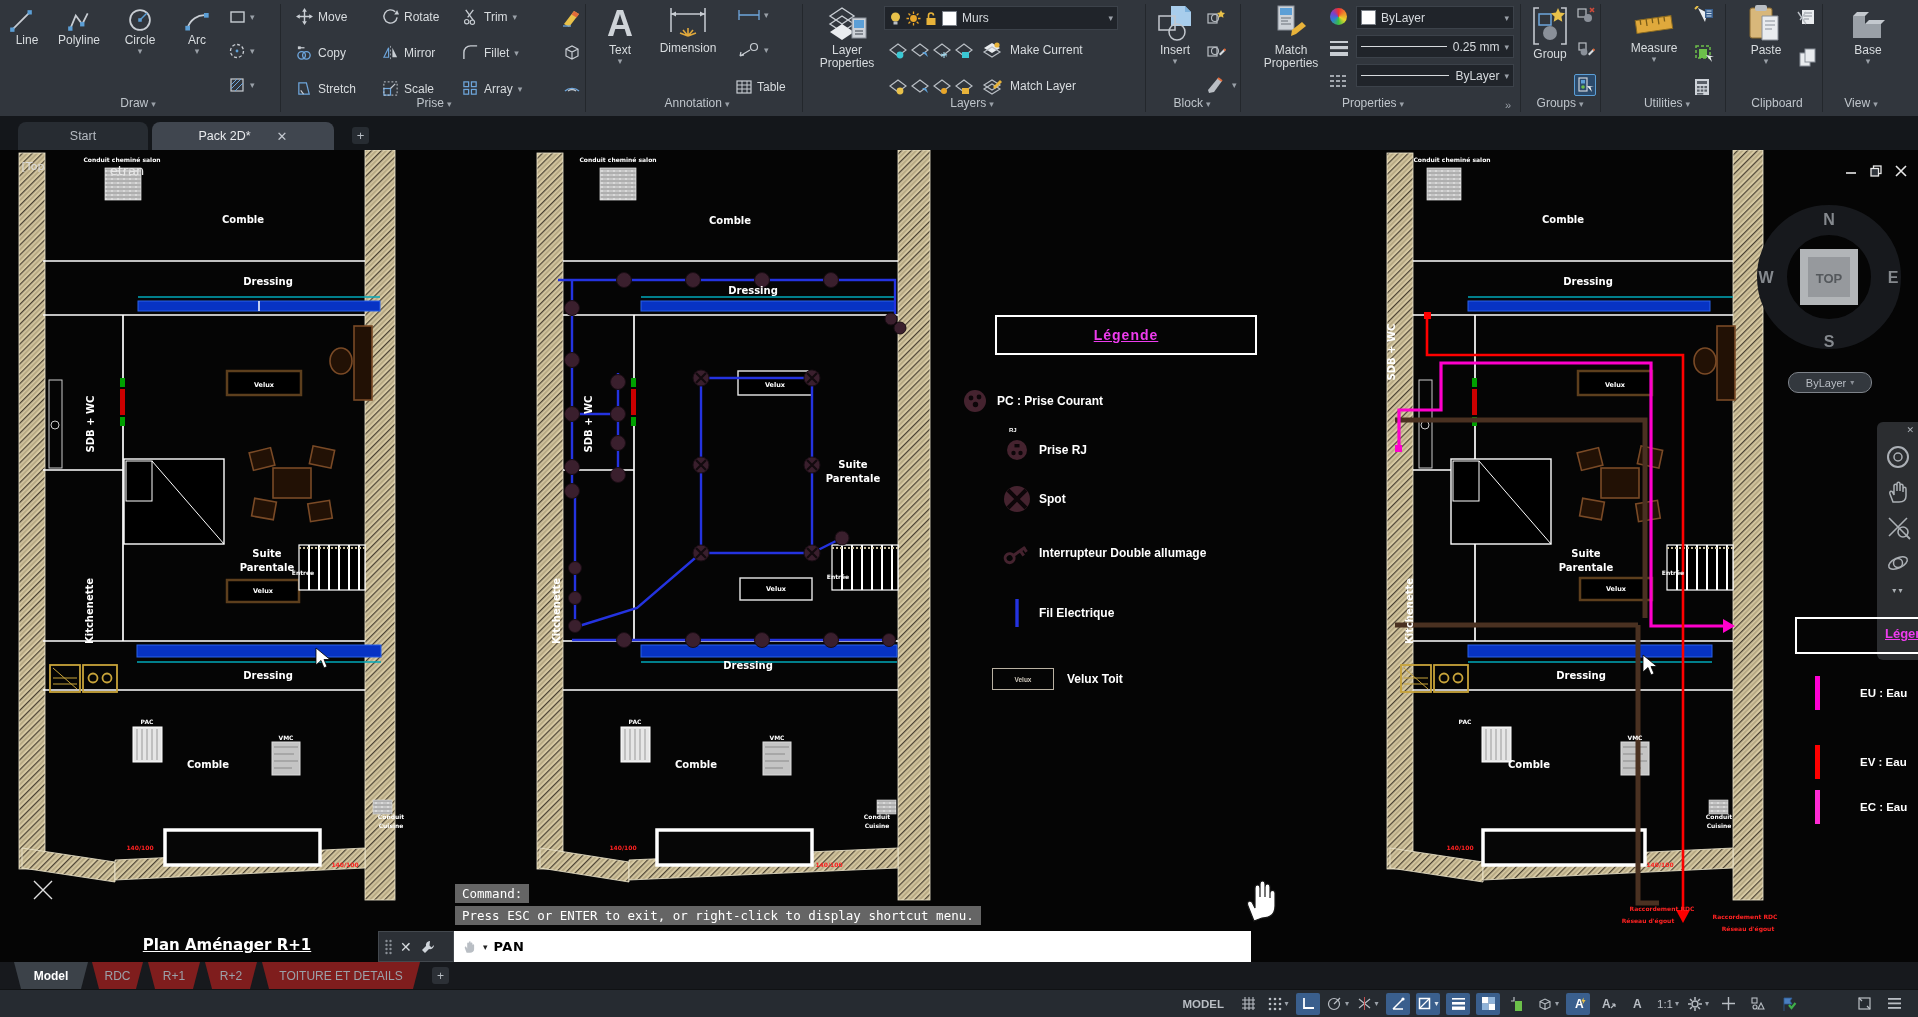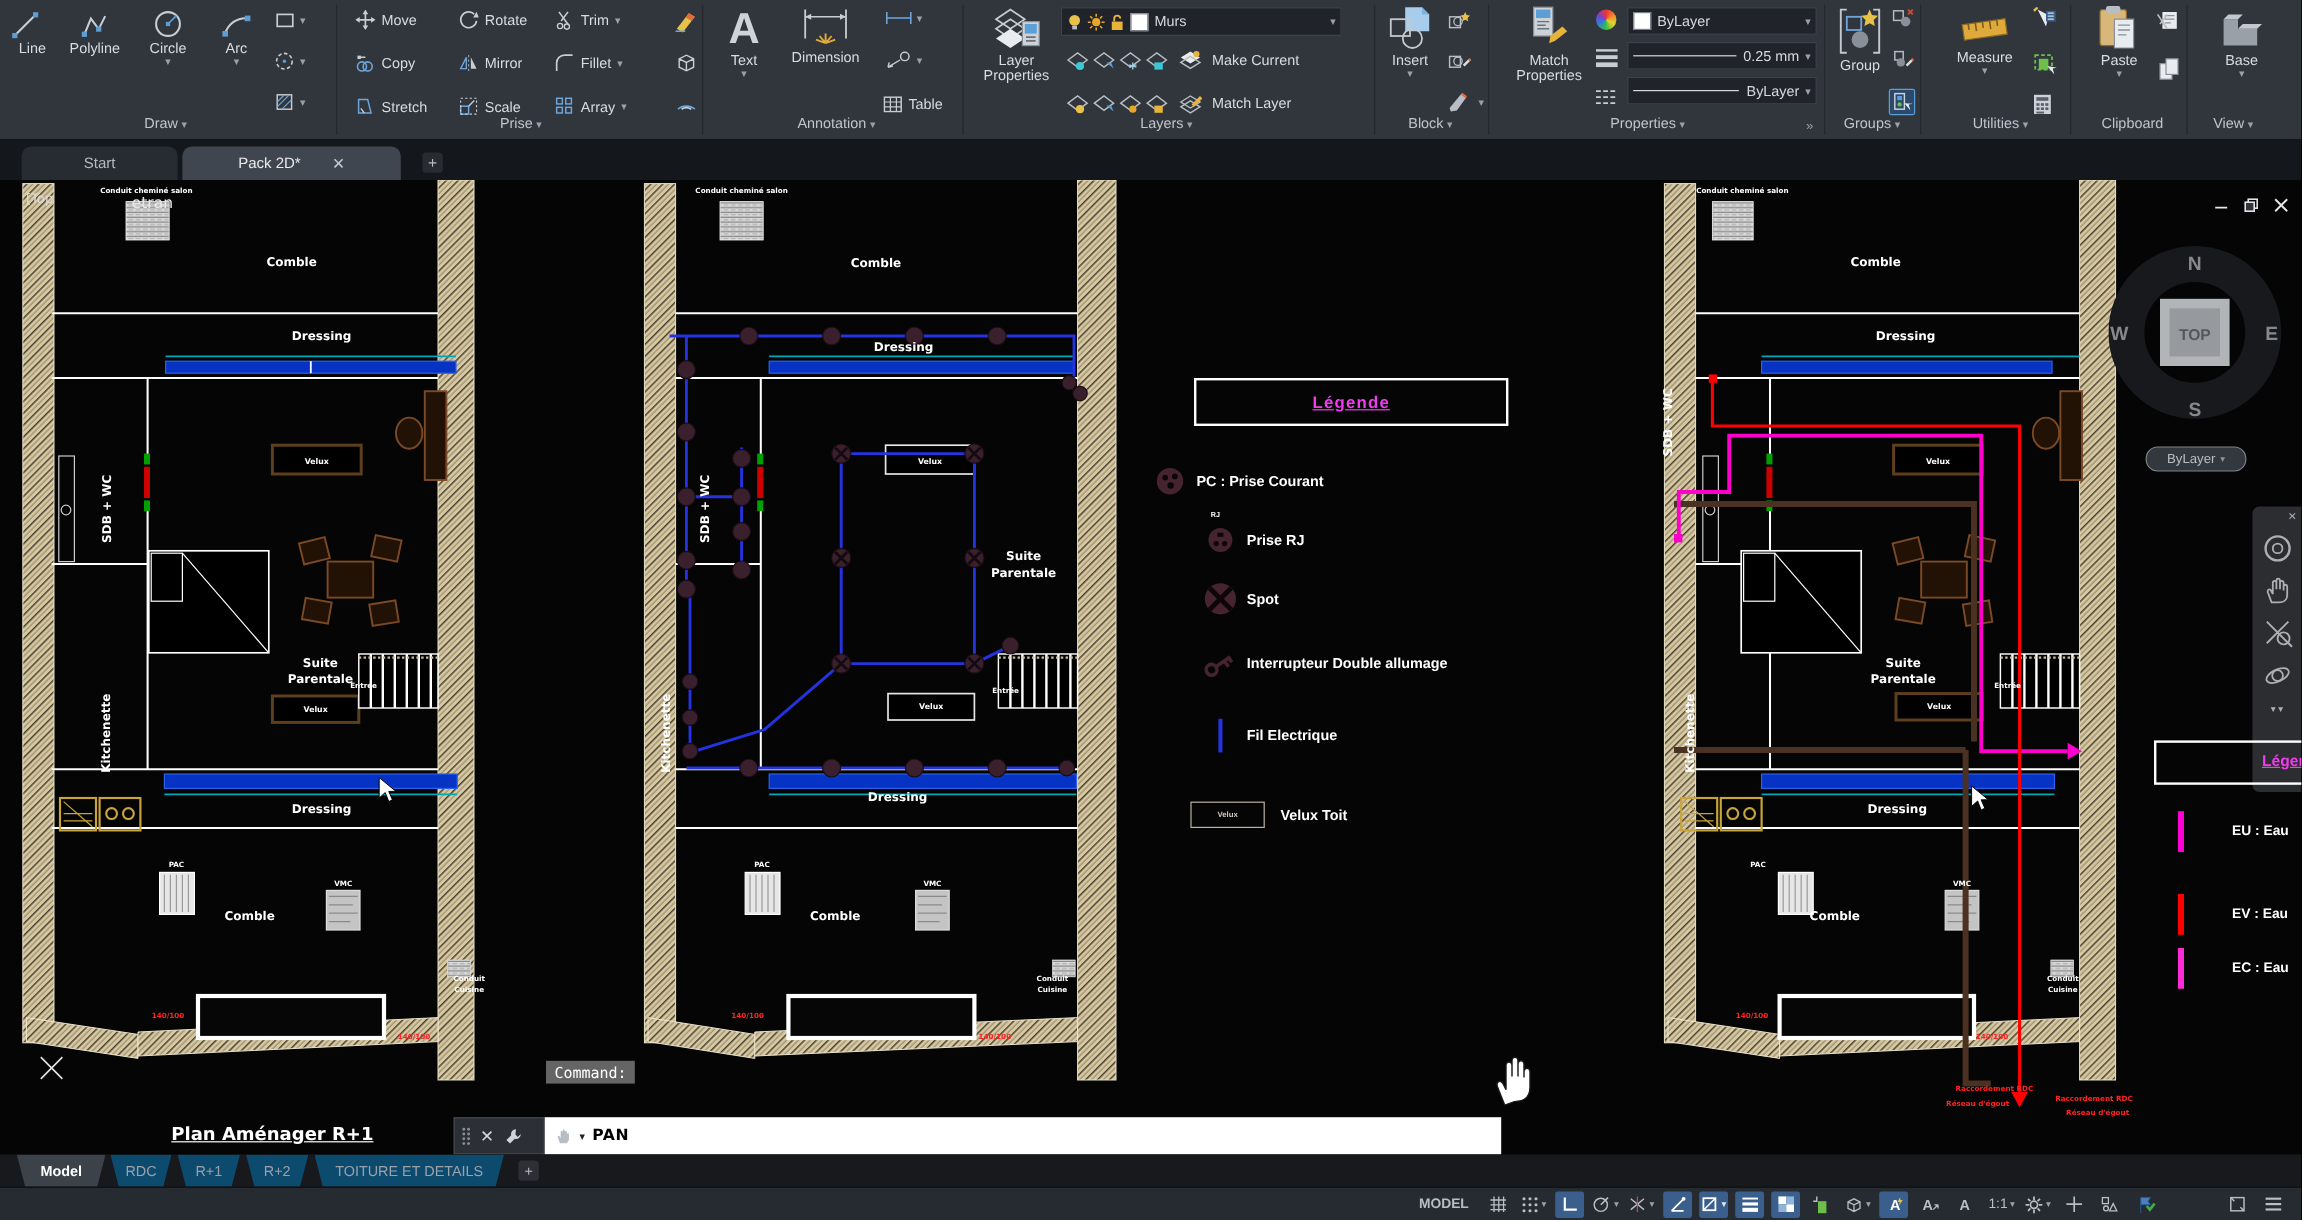--- a/index.html
+++ b/index.html
@@ -71,21 +71,21 @@
   .cmdbar{position:absolute;left:378px;top:931px;height:31px;display:flex;}
   .cmdgrip{width:76px;background:#2c3036;border:1px solid #43484e;display:flex;align-items:center;gap:8px;
            padding:0 6px;box-sizing:border-box;}
   .cmdgrip .x{color:#d6dade;font-size:14px;}
   .cmdfield{width:797px;background:#fff;display:flex;align-items:center;gap:6px;padding:0 8px;box-sizing:border-box;}
   .cmdfield .car{font-size:9px;color:#222;}
   .cmdfield .cmdtext{color:#000;font-weight:bold;font-size:13px;font-family:"DejaVu Sans",sans-serif;letter-spacing:.5px;}
   
   .ltabs{position:absolute;left:0;top:962px;width:1918px;height:27px;background:#17191d;}
   .ltab{position:absolute;top:0;height:27px;display:flex;align-items:center;justify-content:center;
-        font-size:12px;color:#9ba1a9;clip-path:polygon(0 0,100% 0,calc(100% - 7px) 100%,7px 100%);background:#0c4a6e;}
+        font-size:12px;color:#9ba1a9;clip-path:polygon(0 0,100% 0,calc(100% - 7px) 100%,7px 100%);background:#7f1d1d;}
   .ltab.active{background:#3c4249;color:#fff;font-weight:bold;}
   .ltab-plus{position:absolute;top:5px;width:17px;height:17px;background:#2c3036;border-radius:3px;color:#b8bdc3;
              font-size:12px;display:flex;align-items:center;justify-content:center;}
   
   .sbar{position:absolute;left:0;top:989px;width:1918px;height:28px;background:#262b31;border-top:1px solid #101214;
         display:flex;align-items:center;justify-content:flex-end;padding-right:12px;box-sizing:border-box;gap:6px;}
   .sit{height:22px;min-width:24px;display:flex;align-items:center;justify-content:center;gap:2px;border-radius:2px;
        color:#b9bec4;font-size:11.5px;}
   .sit.on{background:#3a5f8d;color:#fff;}
   .sit .car{font-size:8px;color:#9aa0a8;}
@@ -988,20 +988,21 @@
         <span class="lt">EC : Eau</span>
       </div>
 
       <svg style="position:absolute;left:1240px;top:876px" width="42" height="48" viewBox="0 0 42 48">
         <path d="M14,45 L8,30 c-2,-5 3,-7 5,-2 l2,4 V12 c0,-4 5,-4 5,0 v9 V8 c0,-4 5,-4 5,0 v13 V11 c0,-4 5,-4 5,0 v11 v-5 c0,-3.6 5,-3.6 5,0 v13 c0,8 -5,12 -13,12 Z" fill="#fff" stroke="#1a1a1a" stroke-width="1.2"></path>
       </svg>
     </div>
   </div>
 
   <div class="chip" style="left:455px;top:884px">Command:</div>
+  <div class="chip" style="left:455px;top:906px">Press ESC or ENTER to exit, or right-click to display shortcut menu.</div>
   <div class="cmdbar">
     <div class="cmdgrip">
       <svg width="7" height="16" viewBox="0 0 7 16">
           <g fill="#8a8f96">
             <circle cx="1.5" cy="2" r="1.2"></circle>
             <circle cx="5.5" cy="2" r="1.2"></circle>
             <circle cx="1.5" cy="6" r="1.2"></circle>
             <circle cx="5.5" cy="6" r="1.2"></circle>
             <circle cx="1.5" cy="10" r="1.2"></circle>
             <circle cx="5.5" cy="10" r="1.2"></circle>

